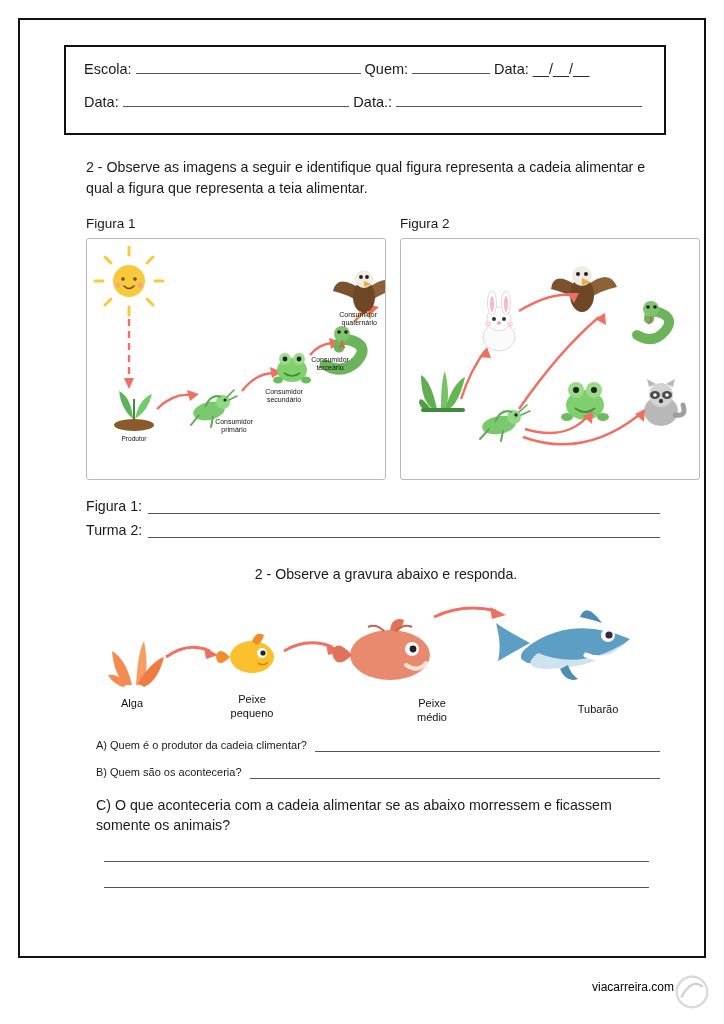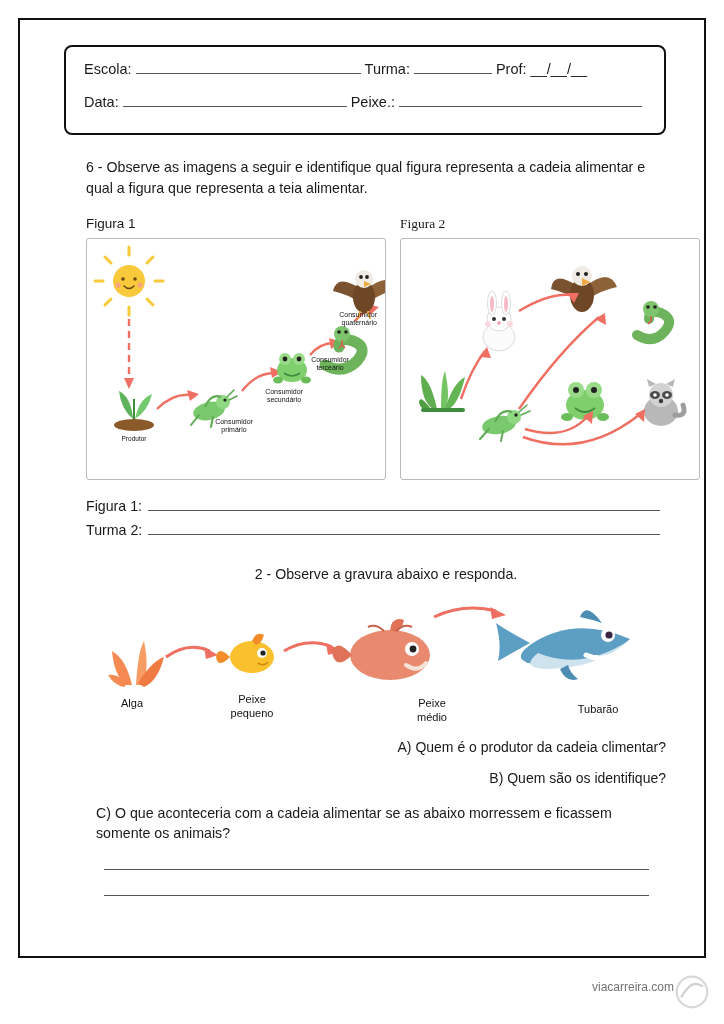--- a/index.html
+++ b/index.html
@@ -21,21 +21,21 @@
   }
   .content {
     position: absolute;
     left: 18px; top: 18px;
     width: 688px; height: 940px;
     padding: 22px 26px;
   }
   
   .header-box {
     border: 2px solid #111;
-    border-radius: 8px;
+    border-radius: 0;
     height: 90px;
     padding: 14px 18px 0 18px;
     margin: 5px 14px 0 20px;
   }
   .hrow { display: flex; align-items: baseline; font-size: 14.5px; margin-bottom: 17px; }
   .lbl { white-space: nowrap; color: #1a1a1a; }
   .line { border-bottom: 1px solid #555; display:inline-block; height: 13px; margin: 0 4px; }
   .fill { flex: 1; border-bottom: 1px solid #555; height: 13px; margin: 0 6px; }
   .w-esc { width: 225px; }
   .w-turma { width: 78px; }
@@ -60,71 +60,71 @@
     border: 1px solid #b9b9b9;
     border-radius: 3px;
     background: #fff;
     position: relative;
   }
   .fig1 { width: 300px; height: 242px; }
   .fig2 { width: 300px; height: 242px; }
   .cap { font-size: 6.5px; text-align:center; line-height: 1.25; color:#111; position:absolute; }
 
   
-  .ans-row { display:flex; align-items:flex-start; font-size:14.2px; margin: 8px 0 0 42px; width: 580px;}
+  .ans-row { display:flex; align-items:flex-end; font-size:14.2px; margin: 8px 0 0 42px; width: 580px;}
   .ans-row .fill { margin-left: 6px; }
 
   
   .chain { position: relative; margin: 10px 0 0 42px; width: 600px; height: 130px; text-align: center; }
 
   
-  .lq { font-size: 14px; margin: 14px 0 0 52px; display:flex; align-items:flex-end; width: 570px; flex-direction: column; }
+  .lq { font-size: 11px; margin: 14px 0 0 52px; display:flex; align-items:flex-start; width: 570px; }
   .lq .fill { margin-left: 8px; }
   .lq-block { font-size: 14.2px; margin: 16px 0 0 52px; width: 560px; line-height:1.45; }
   .blankline { border-bottom: 1px solid #555; height: 14px; width: 545px; margin: 12px 0 0 60px; }
 
   .footer {
     position: absolute;
     right: 50px; bottom: 30px;
-    font-size: 12px; color: #737373; text-align: center;
+    font-size: 12px; color: #000000; text-align: center;
   }
   .logo {
     position:absolute; right: 14px; bottom: 14px;
     width: 36px; height: 36px;
   }
   svg { display:block; }
 </style>
 </head>
 <body>
 
 <div class="page-border"></div>
 
 <div class="content">
 
   <div class="header-box">
     <div class="hrow">
       <span class="lbl">Escola:</span>
       <span class="line w-esc"></span>
-      <span class="lbl">Turma:</span>
+      <span class="lbl">Quem:</span>
       <span class="line w-turma"></span>
-      <span class="datebox">Prof: __/__/__</span>
+      <span class="datebox">Data: __/__/__</span>
     </div>
     <div class="hrow">
       <span class="lbl">Data:</span>
       <span class="line w-nome"></span>
-      <span class="lbl">Peixe.:</span>
+      <span class="lbl">Data.:</span>
       <span class="line w-prof"></span>
     </div>
   </div>
 
-  <div class="q">6 - Observe as imagens a seguir e identifique qual figura representa a cadeia alimentar e qual a figura que representa a teia alimentar.</div>
+  <div class="q">2 - Observe as imagens a seguir e identifique qual figura representa a cadeia alimentar e qual a figura que representa a teia alimentar.</div>
 
   <div class="fig-labels">
     <span style="left:0px;">Figura 1</span>
-    <span style="left:314px;font-family:Liberation Serif, serif;">Figura 2</span>
+    <span style="left:314px;">Figura 2</span>
   </div>
 
   <div class="fig-wrap">
 
     <div class="fig-box fig1">
       <svg width="298" height="240" viewBox="0 0 298 240">
 
         <g>
           <circle cx="42" cy="42" r="16" fill="#f9c93c"></circle>
           <g stroke="#f9c93c" stroke-width="3" stroke-linecap="round">
@@ -398,21 +398,21 @@
       <text x="512" y="118" text-anchor="middle" font-size="11" fill="#111" font-family="Liberation Sans, sans-serif">Tubarão</text>
     </svg>
   </div>
 
   <div class="lq">
     <span>A) Quem é o produtor da cadeia climentar?</span>
     <span class="fill"></span>
   </div>
 
   <div class="lq">
-    <span>B) Quem são os identifique?</span>
+    <span>B) Quem são os aconteceria?</span>
     <span class="fill"></span>
   </div>
 
   <div class="lq-block">C) O que aconteceria com a cadeia alimentar se as abaixo morressem e ficassem somente os animais?</div>
   <div class="blankline"></div>
   <div class="blankline"></div>
 
 </div>
 
 <div class="footer">viacarreira.com</div>

